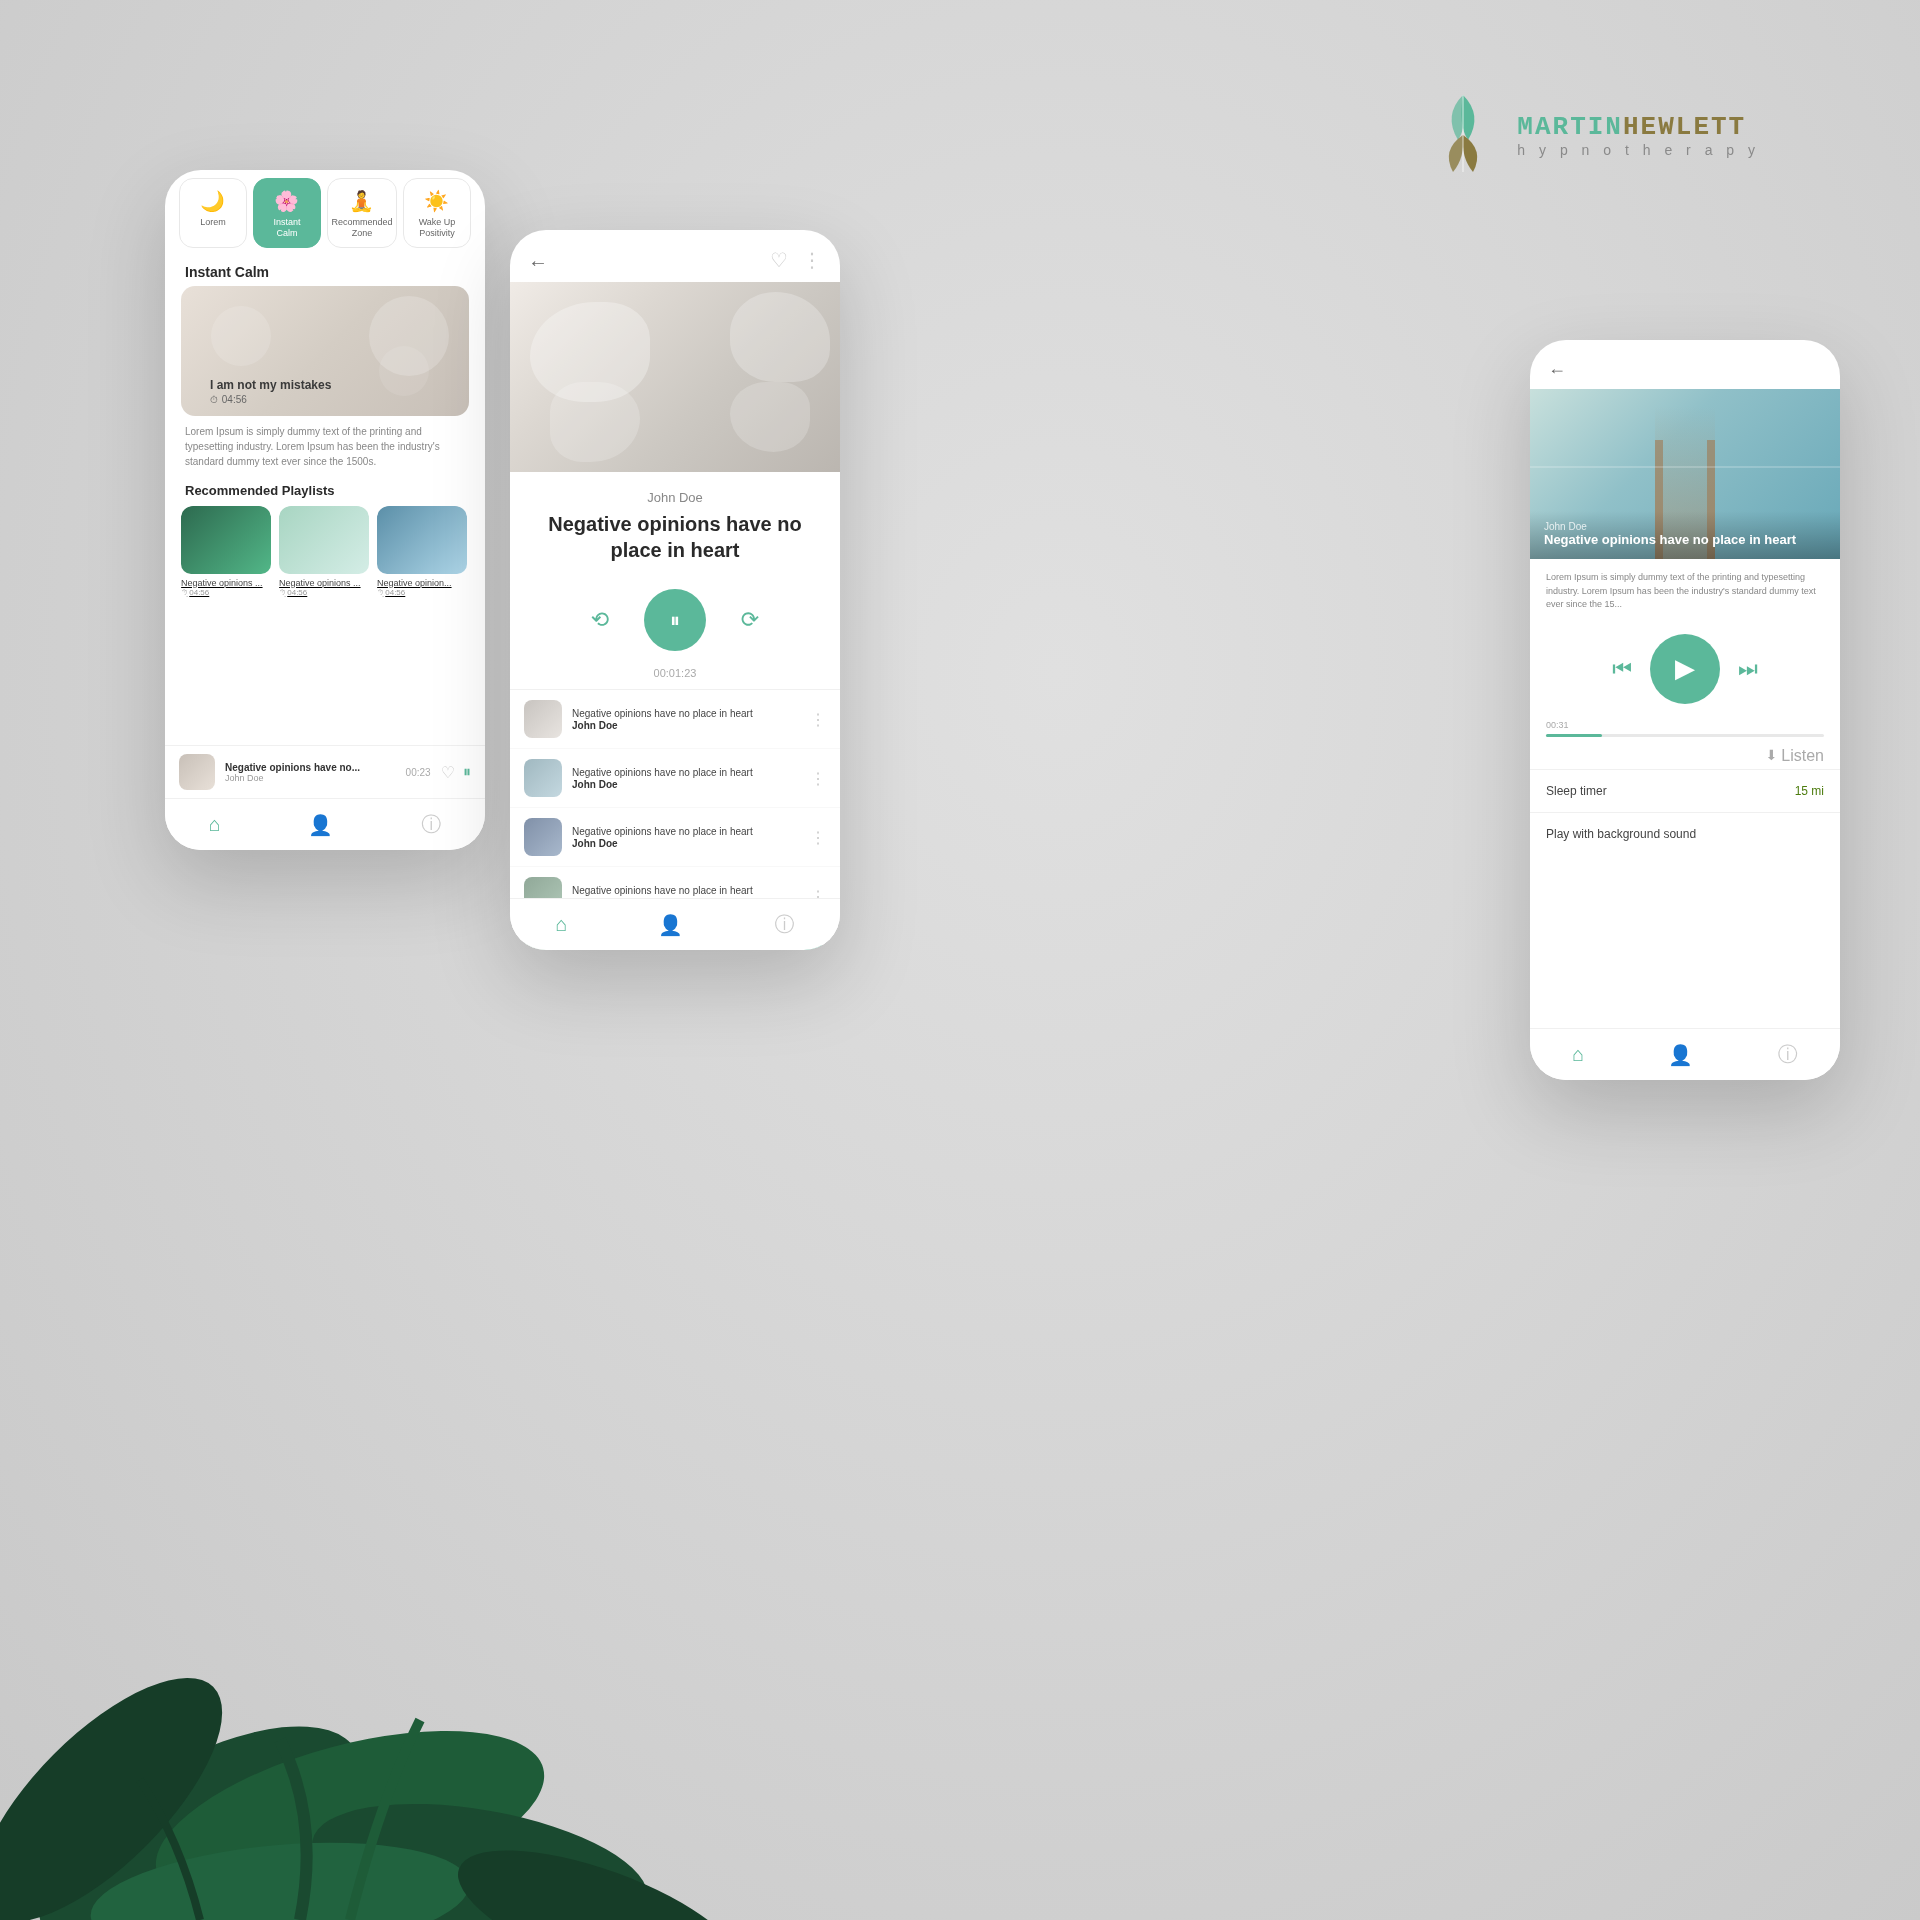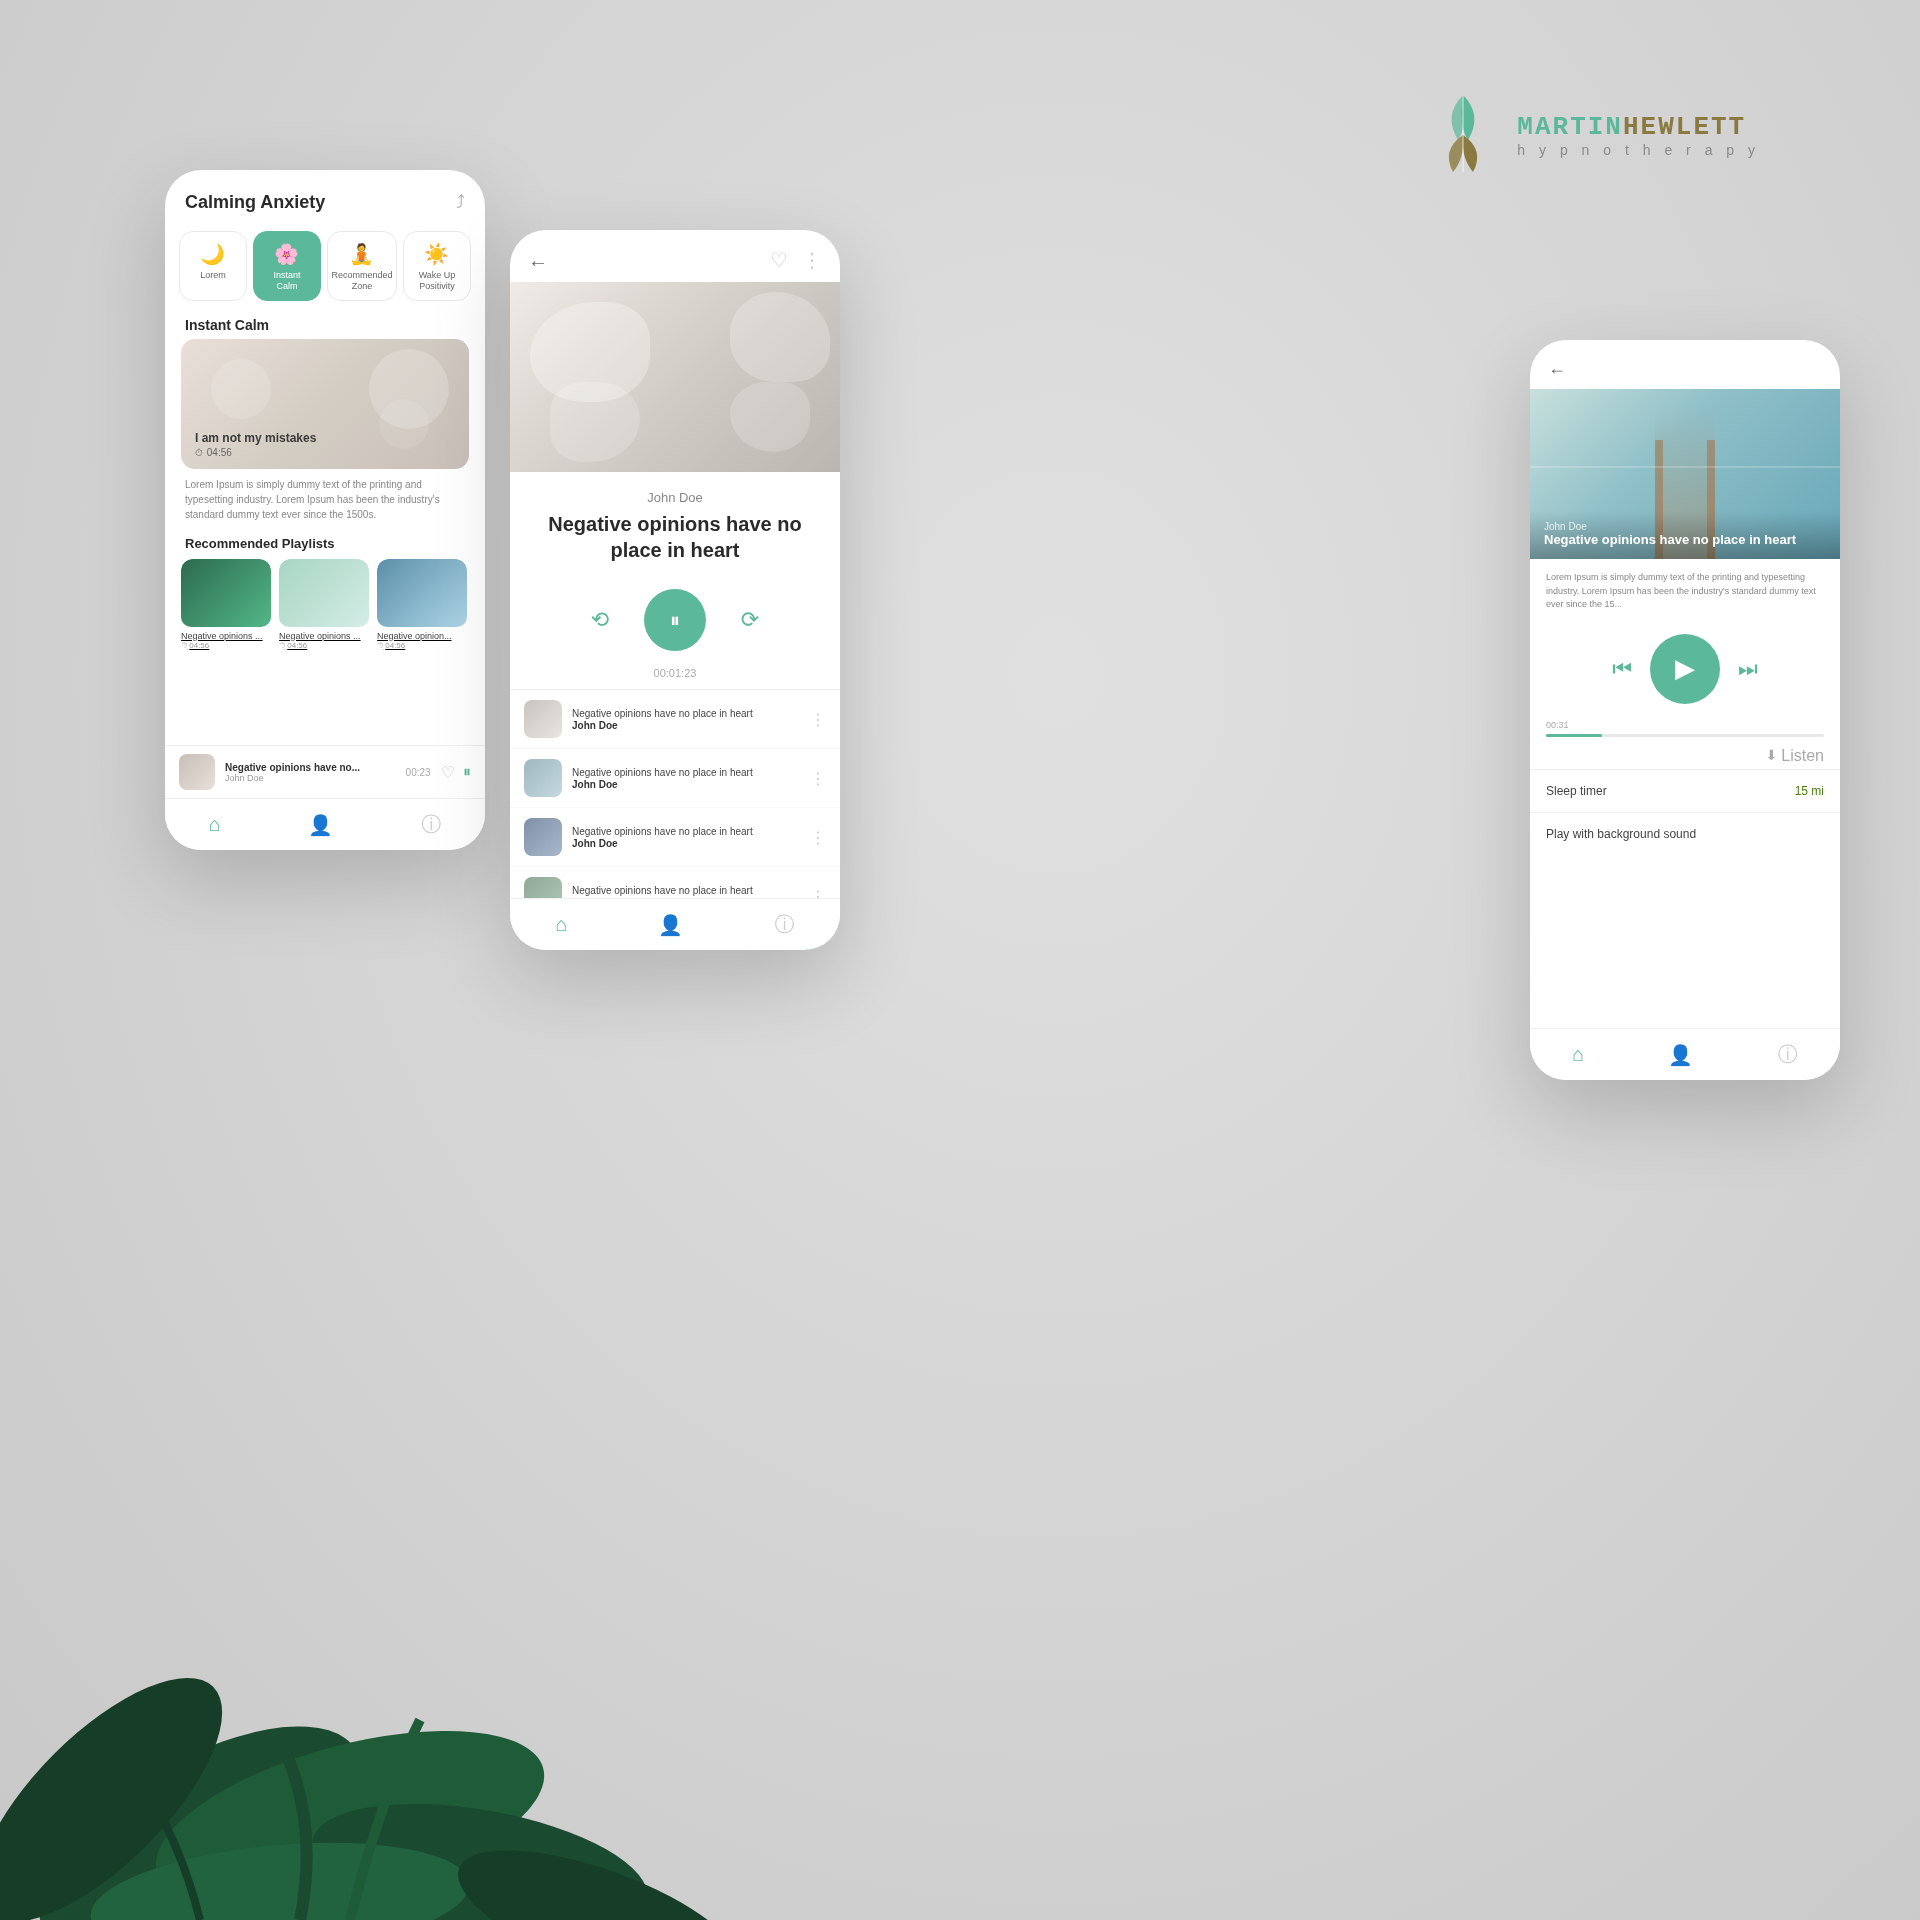--- a/index.html
+++ b/index.html
@@ -149,21 +149,21 @@
       width: 100%;
       height: 100%;
       background: linear-gradient(135deg, #e8e0d8 0%, #d4cdc4 50%, #c8c0b8 100%);
       position: relative;
     }
     .featured-overlay {
       position: absolute;
       bottom: 0;
       left: 0;
       right: 0;
-      padding: 10px 14px;
+      padding: 10px 29px;
     }
     .featured-text {
       font-size: 12px;
       font-weight: 700;
       color: #3a3a3a;
     }
     .featured-time {
       display: flex;
       align-items: center;
       gap: 4px;
@@ -610,24 +610,20 @@
     <div class="brand-name">
       <span>MARTIN</span><span style="color:#8a7a40;">HEWLETT</span>
     </div>
     <div class="brand-subtitle">h y p n o t h e r a p y</div>
   </div>
 </div>
 
 <div class="phone phone-1">
   <div class="phone-1-content">
 
-    <div class="p1-header">
-      <span class="p1-title">Calming Anxiety</span>
-      <span class="share-icon">⤴</span>
-    </div>
 
     <div class="category-tabs">
       <div class="cat-tab">
         <span class="cat-icon">🌙</span>
         <span class="cat-label">Lorem</span>
       </div>
       <div class="cat-tab active">
         <span class="cat-icon">🌸</span>
         <span class="cat-label">Instant Calm</span>
       </div>

